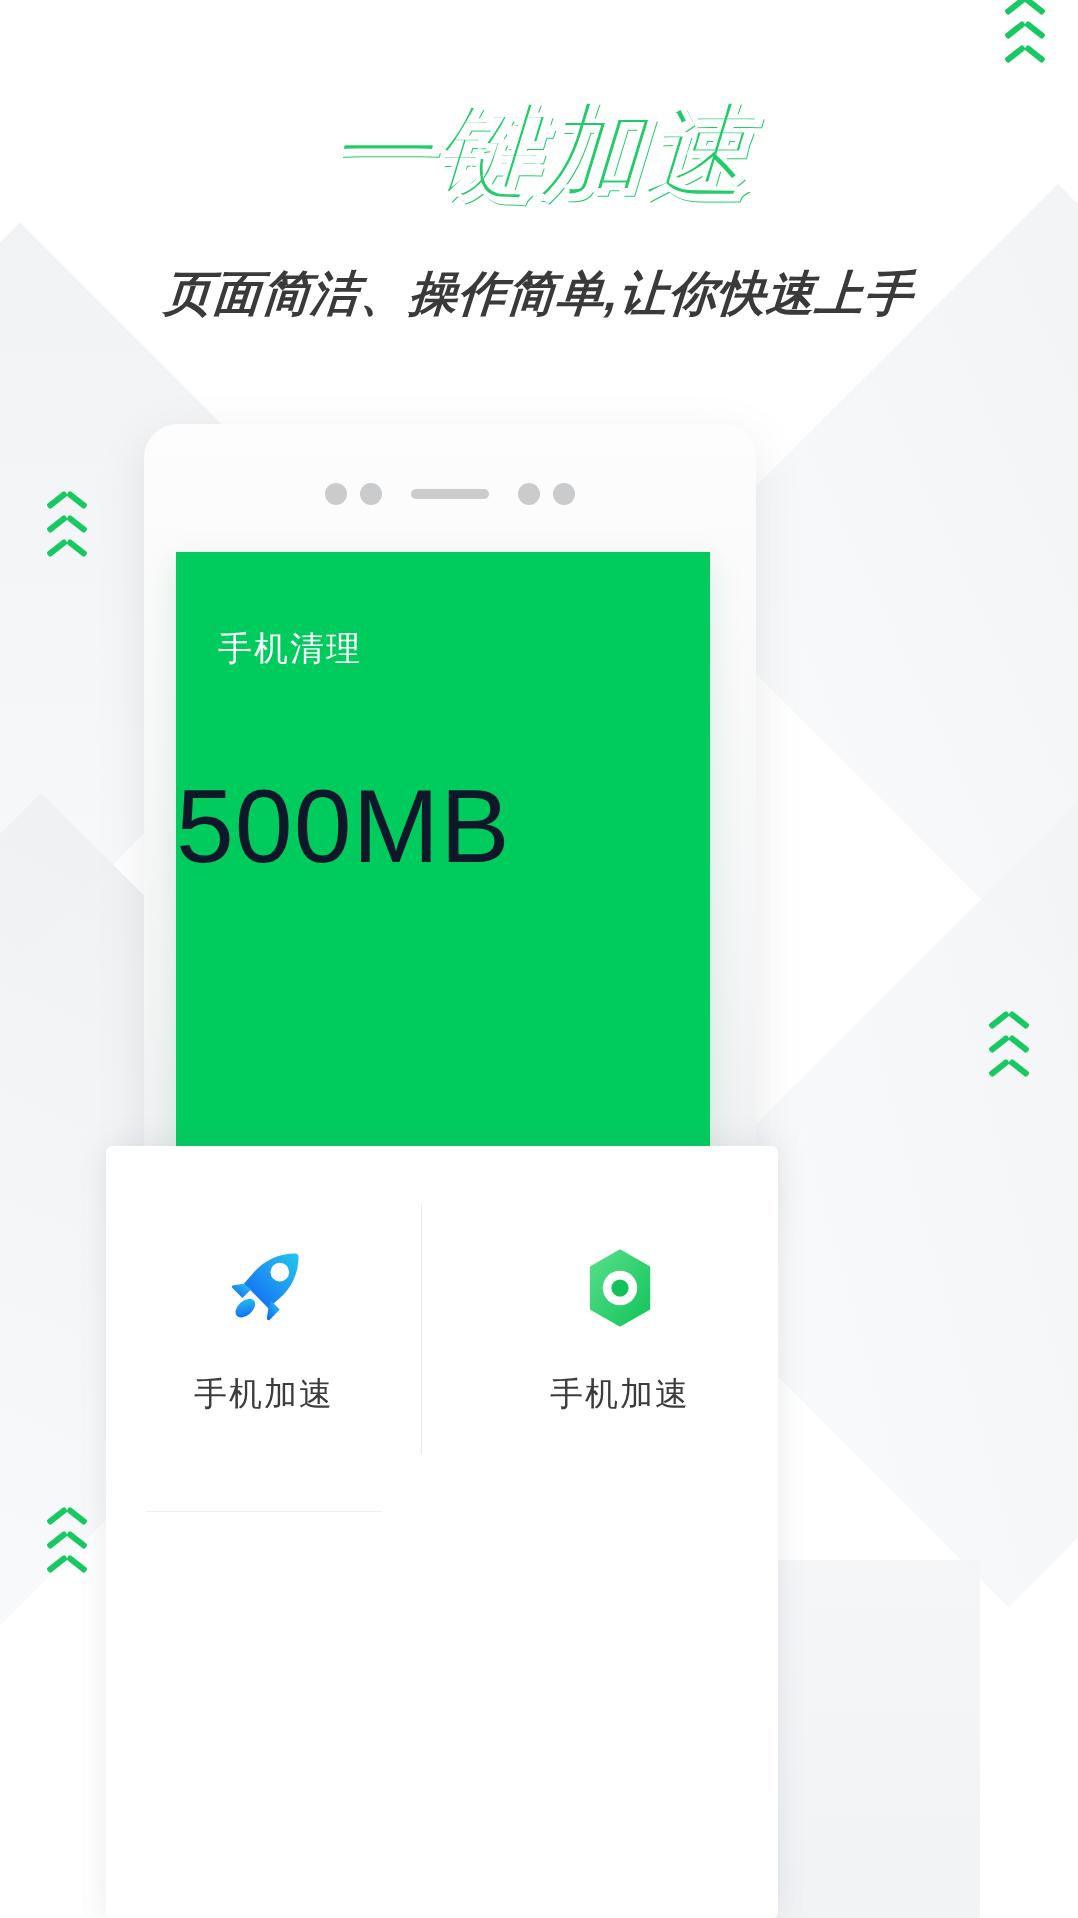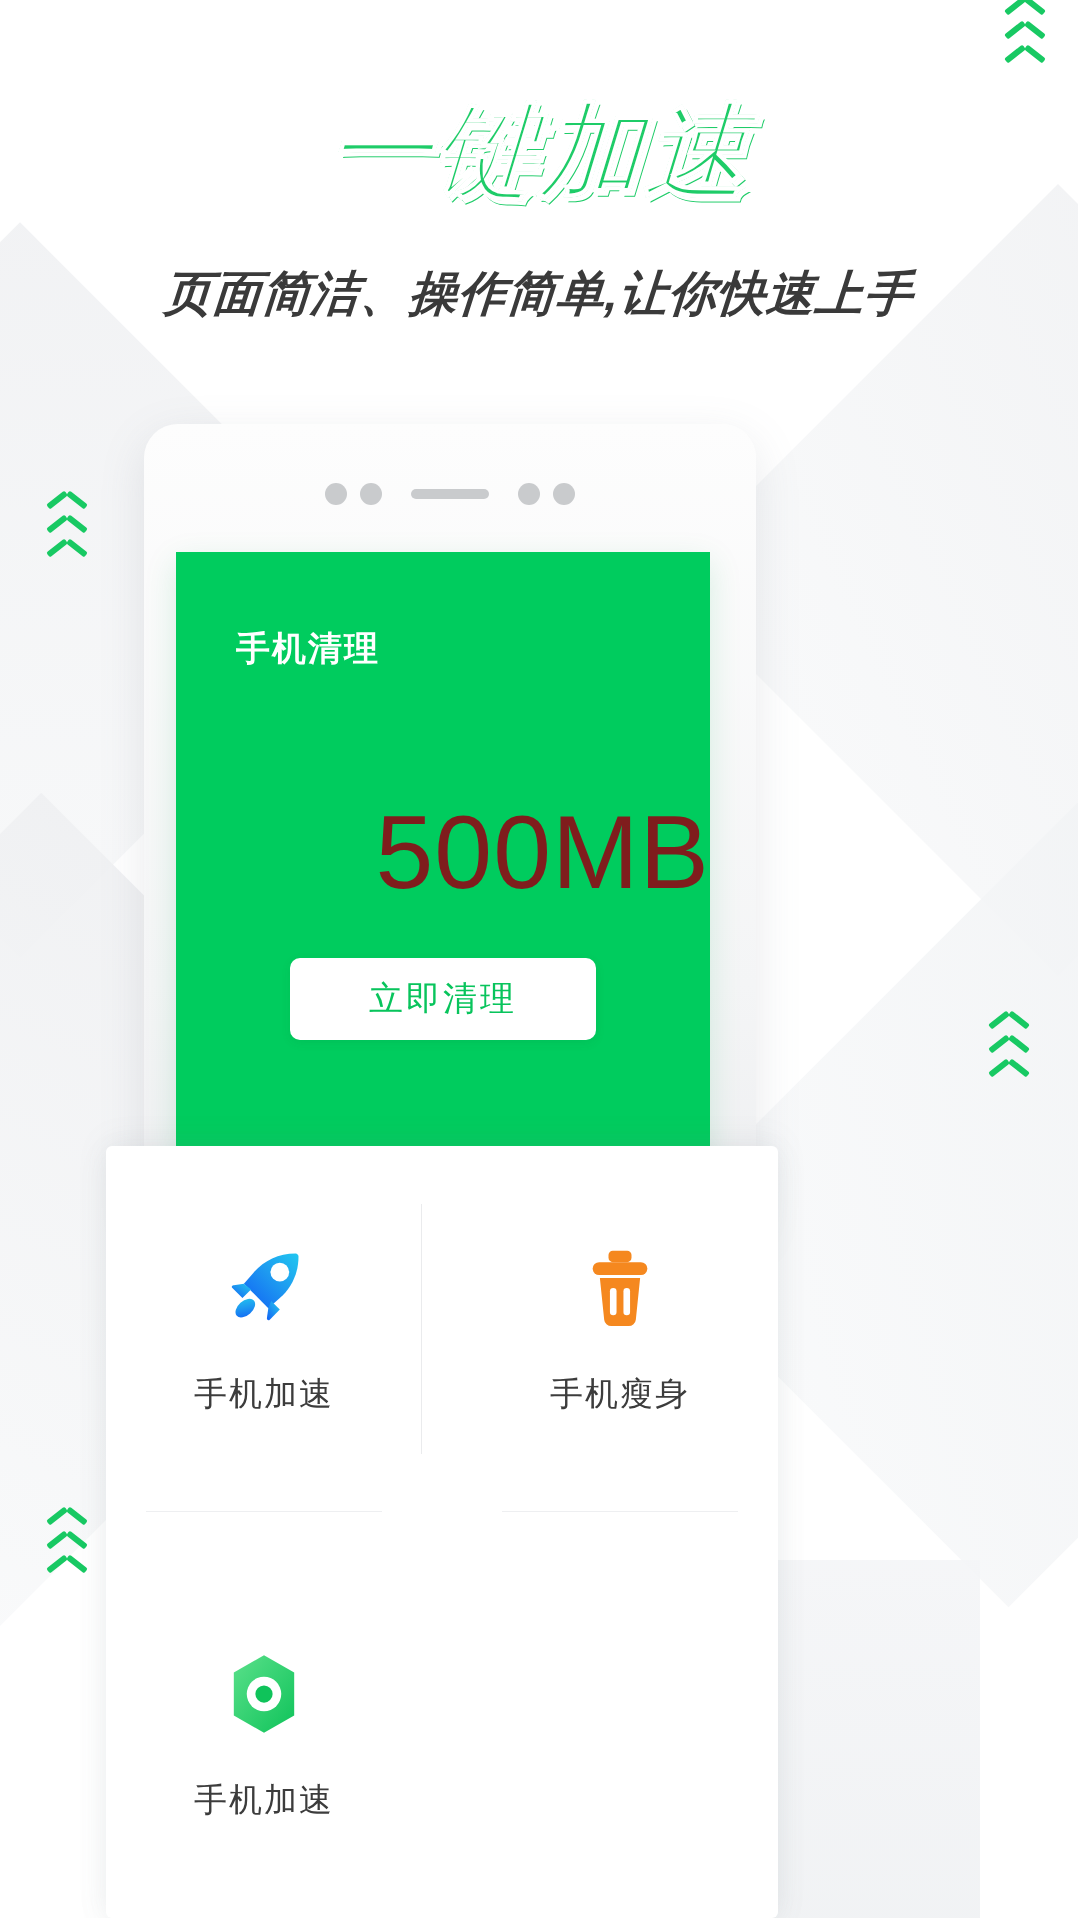--- a/index.html
+++ b/index.html
@@ -115,25 +115,25 @@
 
   
   .app-card {
     position:absolute; left:32px; top:128px;
     width:534px; height:600px;
     background:#00CC5E;
     box-shadow:0 10px 30px rgba(0,170,80,.15);
   }
   .app-card-title {
     position:absolute; left:42px; top:74px;
-    font-size:34px; color:#ffffff; font-weight:bold; letter-spacing:2px;margin-left:18px;
+    font-size:34px; color:#ffffff; font-weight:normal; letter-spacing:2px;
   }
   .app-card-amount {
-    position:absolute; left:0; top:248px; width:534px; text-align:right;
-    font-size:104px; color:#7f1d1d; font-weight:300;
+    position:absolute; left:0; top:222px; width:534px; text-align:left;
+    font-size:104px; color:#0f172a; font-weight:300;
     letter-spacing:1px; line-height:1;
   }
   .clean-btn {
     position:absolute; left:114px; top:406px;
     width:306px; height:82px;
     background:#ffffff; border-radius:10px;
     display:flex; align-items:center; justify-content:center;
     font-size:34px; color:#08C45C; letter-spacing:3px;
     box-shadow:0 3px 10px rgba(0,110,50,.10);
   }
@@ -211,21 +211,20 @@
       <div class="cam-dot"></div>
       <div class="cam-dot"></div>
       <div class="speaker"></div>
       <div class="cam-dot"></div>
       <div class="cam-dot"></div>
     </div>
 
     <div class="app-card">
       <div class="app-card-title">手机清理</div>
       <div class="app-card-amount">500MB</div>
-      <div class="clean-btn">立即清理</div>
     </div>
   </div>
 
   <div class="feature-panel">
 
     <div class="feature-cell has-right has-bottom">
       <svg class="feature-icon" viewBox="0 0 64 64">
         <defs>
           <linearGradient id="gRocket" x1="0" y1="1" x2="1" y2="0">
             <stop offset="0%" stop-color="#1160F5"></stop>
@@ -235,30 +234,20 @@
         </defs>
         <path d="M54 8c-12 0-22 5-29 13l-7 8 17 17 8-7C51 32 56 22 56 10c0-1-1-2-2-2z" fill="url(#gRocket)"></path>
         <circle cx="43" cy="21" r="6.5" fill="#ffffff"></circle>
         <path d="M18 29l-7 1c-1 0-2 1-1 2l7 7 6-6-5-4z" fill="url(#gRocket)"></path>
         <path d="M35 46l-1 7c0 1 1 2 2 1l7-7-6-6-2 5z" fill="url(#gRocket)"></path>
         <ellipse cx="19" cy="46" rx="8" ry="5" transform="rotate(-42 19 46)" fill="url(#gRocket)"></ellipse>
       </svg>
       <div class="feature-label">手机加速</div>
     </div>
 
-    <div class="feature-cell has-bottom">
-      <svg class="feature-icon" viewBox="0 0 64 64">
-        <rect x="24" y="6" width="16" height="8" rx="3" fill="#F5881F"></rect>
-        <rect x="13" y="14" width="38" height="9" rx="4.5" fill="#F5881F"></rect>
-        <path d="M18 25h28l-3 29a5 5 0 0 1-5 4.5H26a5 5 0 0 1-5-4.5L18 25z" fill="#F5881F"></path>
-        <rect x="25" y="32" width="4.6" height="19" rx="2.3" fill="#ffffff"></rect>
-        <rect x="34.4" y="32" width="4.6" height="19" rx="2.3" fill="#ffffff"></rect>
-      </svg>
-      <div class="feature-label">手机瘦身</div>
-    </div>
 
 
     <div class="feature-cell">
       <svg class="feature-icon" viewBox="0 0 64 64">
         <defs>
           <linearGradient id="gHex" x1="0" y1="0" x2="1" y2="1">
             <stop offset="0%" stop-color="#5AE08A"></stop>
             <stop offset="100%" stop-color="#0FC35A"></stop>
           </linearGradient>
         </defs>

